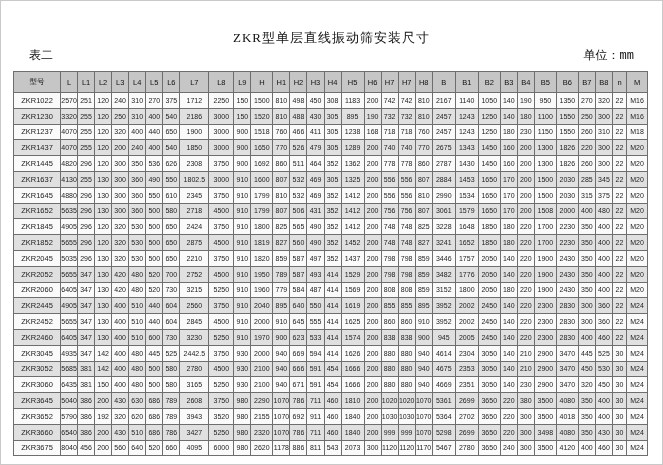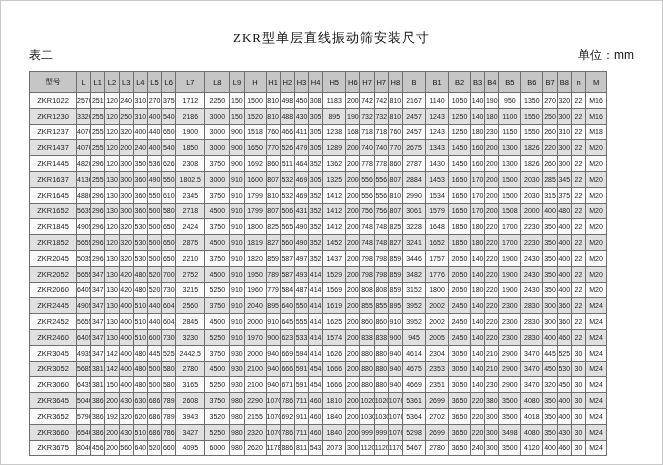--- a/index.html
+++ b/index.html
@@ -19,28 +19,28 @@
     font-family: "Liberation Serif", serif;
     font-size: 13px;
     letter-spacing: 1px;
     color: #111;
   }
   .meta-row {
     position: absolute;
     top: 46px; left: 28px; right: 28px;
     display: flex;
     justify-content: space-between;
-    font-family: Liberation Sans, sans-serif;
+    font-family: Liberation Mono, monospace;
     font-size: 12px;
     color: #111;
   }
   .dim-table {
     position: absolute;
-    top: 70px; left: 28px;
-    width: 578px;
+    top: 70px; left: 12px;
+    width: 635px;
     border-collapse: collapse;
     table-layout: fixed;
     font-size: 7px;
     color: #222;
   }
   .dim-table th, .dim-table td {
     border: 1px solid #6e6e6e;
     text-align: center;
     vertical-align: middle;
     padding: 0;

